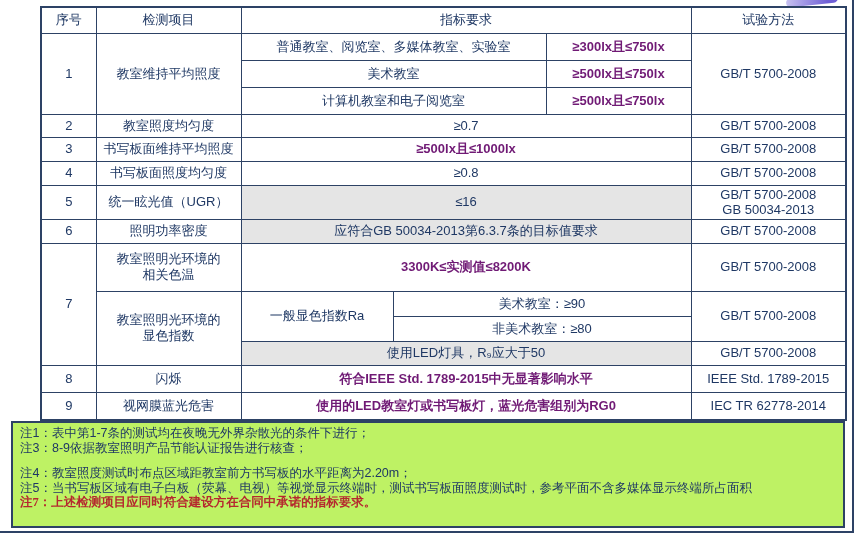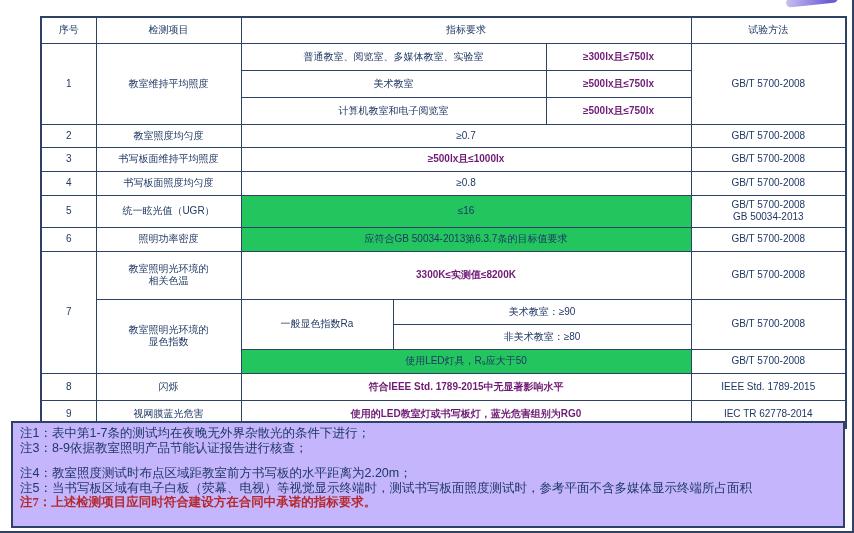--- a/index.html
+++ b/index.html
@@ -12,41 +12,41 @@
     position:relative;width:854px;height:533px;background:#fff;
     box-sizing:border-box;overflow:hidden;
     border-right:2px solid #2d4265;border-bottom:2px solid #2d4265;
   }
   .decoration{
     position:absolute;left:786px;top:-4px;width:52px;height:9px;
     border-radius:6px;background:linear-gradient(100deg,#c9c3f1 0%,#6f5fd6 80%);
     transform:rotate(-6deg);
   }
   table.spec{
-    position:absolute;left:40px;top:16px;width:805px;
+    position:absolute;left:40px;top:6px;width:805px;
     border-collapse:collapse;table-layout:fixed;
     border:2px solid #2d4265;
-    font-size:10px;color:#1f3864;
+    font-size:13px;color:#1f3864;
   }
   table.spec td{
     border:1.5px solid #2d4265;
     text-align:center;vertical-align:middle;
     padding:1px 4px;line-height:1.2;
     overflow:hidden;
   }
   tr.h26{height:26px}tr.h27{height:27px}tr.h28{height:28px}
   tr.h23{height:23px}tr.h24{height:24px}tr.h25{height:25px}
   tr.h32{height:32px}tr.h48{height:48px}
   .red{color:#701a75;font-weight:700;}
-  .yellow{background:#22c55e;}
+  .yellow{background:#e5e5e5;}
   .two-line div{line-height:1.25;}
   .method2{line-height:1.15;}
   .notes{
     position:absolute;left:11px;top:421px;width:834px;height:107px;
-    box-sizing:border-box;border:2px solid #2d4265;background:#c4b5fd;
+    box-sizing:border-box;border:2px solid #2d4265;background:#bef264;
     padding:3px 7px;font-size:12.5px;line-height:14.6px;
     white-space:nowrap;overflow:hidden;color:#1f3864;
   }
   .note{height:14.6px;}
   .note.gap{margin-top:11px;}
   .note.red-note{color:#b5292f;font-weight:600;font-family:Liberation Serif, serif;}
 </style>
 </head>
 <body>
 

